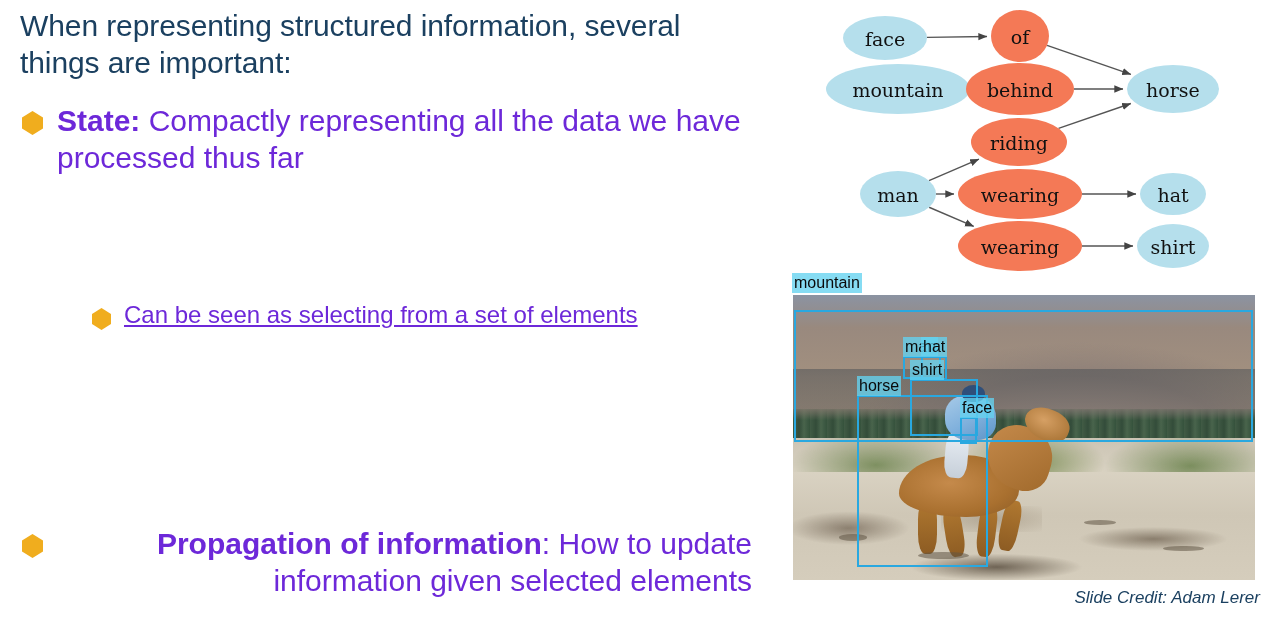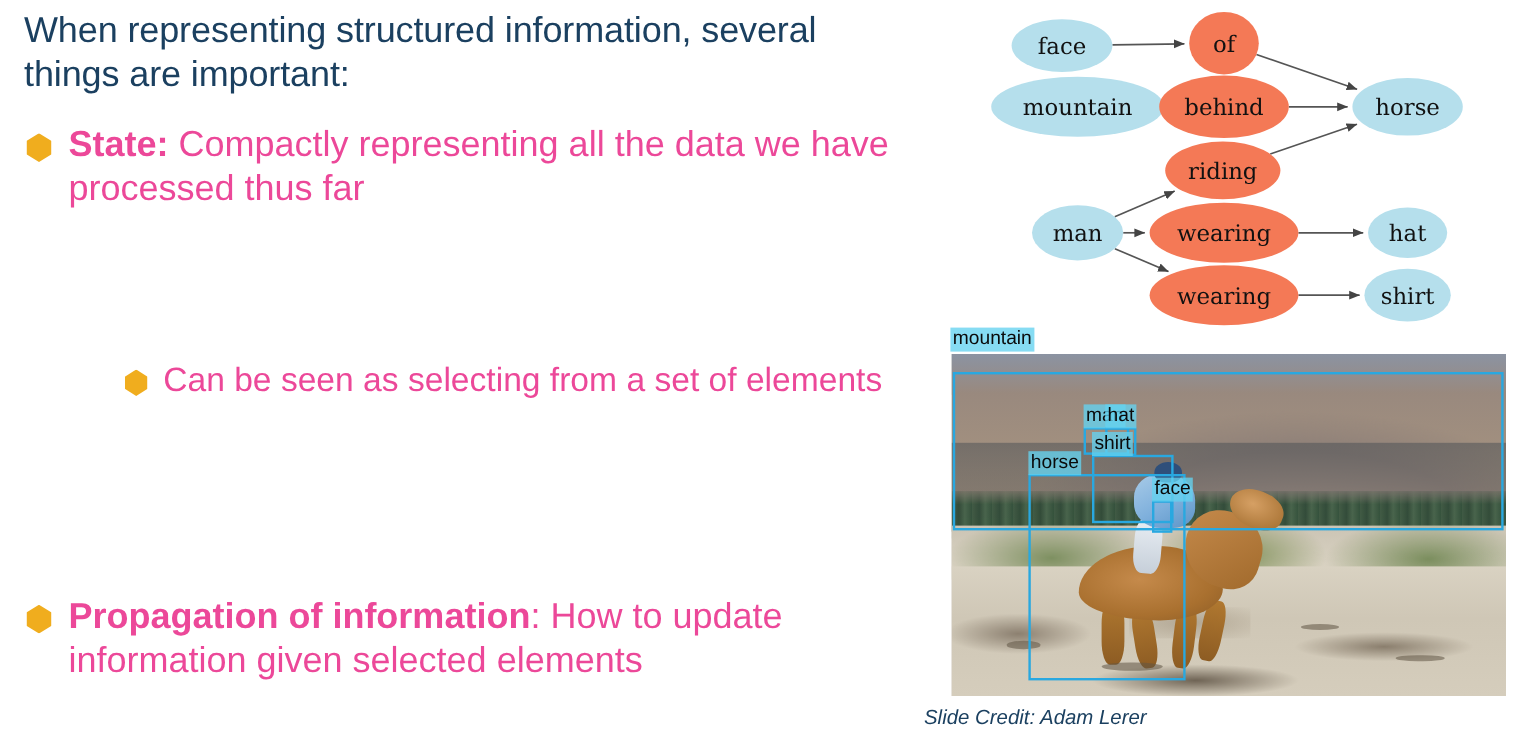--- a/index.html
+++ b/index.html
@@ -32,24 +32,24 @@
     width: 720px;
     font-size: 30px;
     line-height: 1.22;
     color: #1b4060;
     letter-spacing: -0.1px;
   }
   .bullet-row {
     position: absolute;
     display: flex;
     align-items: flex-start;
-    color: #ec4899;
+    color: #6d28d9;
   }
   .bullet-row.l1 { left: 22px; width: 730px; font-size: 30px; line-height: 1.22; }
-  .bullet-row.l2 { left: 104px; width: 660px; font-size: 28px; line-height: 1.22; }
+  .bullet-row.l2 { left: 92px; width: 660px; font-size: 24px; line-height: 1.22; text-decoration: underline; }
 
   .hexmark {
     flex: 0 0 auto;
     width: 21px;
     height: 24px;
     margin-top: 8px;
     margin-right: 14px;
     background: #f0ad1e;
     clip-path: polygon(50% 0%, 100% 27%, 100% 73%, 50% 100%, 0% 73%, 0% 27%);
   }
@@ -59,21 +59,21 @@
     margin-top: 8px;
     margin-right: 13px;
   }
   .btext { flex: 1 1 auto; }
   .btext b { font-weight: bold; }
 
   #b1 { top: 103px; }
   #b2 { top: 203px; }
   #b3 { top: 300px; }
   #b4 { top: 404px; }
-  #b5 { top: 496px; }
+  #b5 { top: 526px; text-align: right; }
 
   
   #right-col {
     position: absolute;
     left: 770px;
     top: 0px;
     width: 510px;
     height: 621px;
   }
 
@@ -221,21 +221,21 @@
     padding: 1px 2px 2px 2px;
     white-space: nowrap;
   }
 
   
   #credit {
     position: absolute;
     left: 0px;
     top: 588px;
     width: 490px;
-    text-align: left;
+    text-align: right;
     font-size: 17px;
     font-style: italic;
     color: #1b4060;
   }
 </style>
 </head>
 <body>
 
 <div id="slide">
 

